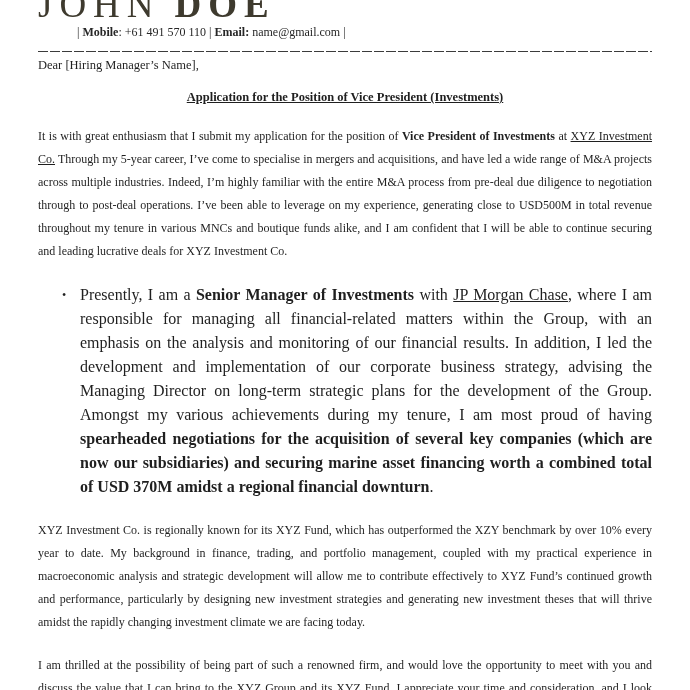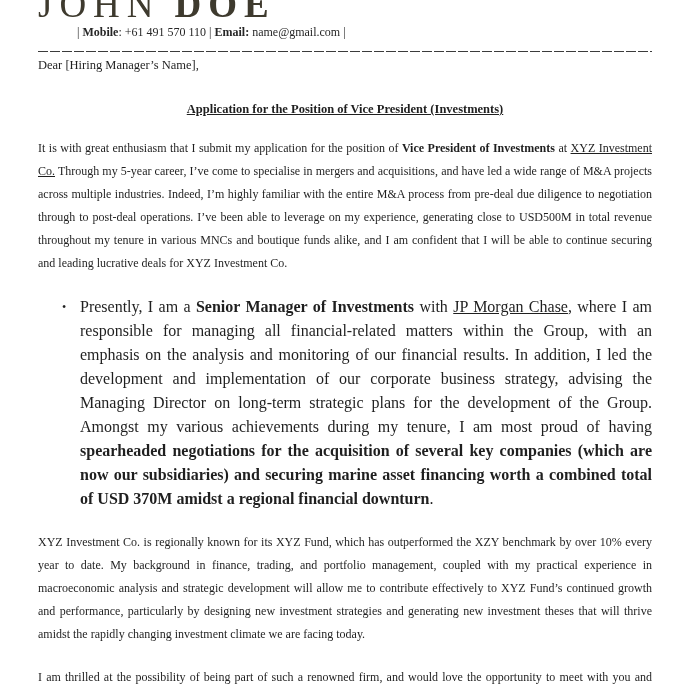--- a/index.html
+++ b/index.html
@@ -24,21 +24,21 @@
 
   .divider {
     margin-top: 11px; height: 2px;
     background: repeating-linear-gradient(90deg, var(--divider, #3b3b3b) 0 10px, transparent 10px 12px);
     background-size: 100% 1.4px; background-repeat: no-repeat; background-position: 0 0;
   }
 
   .salutation { margin-top: 4px; font-size: 12.5px; line-height: 17px; }
 
   .subject {
-    margin-top: 28px; font-size: 12.5px; font-weight: 700;
+    margin-top: 16px; font-size: 12.5px; font-weight: 700;
     text-decoration: underline; text-align: center;
   }
 
   .para { margin: 20px 0 0 0; font-size: 12px; line-height: 23px; text-align: justify; }
 
   .bullet-item { margin-top: 20px; display: flex; align-items: flex-start; }
   .dot { flex: 0 0 auto; width: 18px; margin-left: 24px; font-size: 12px; line-height: 24px; }
   .bullet-text { flex: 1; font-size: 16px; line-height: 24px; text-align: justify; }
 
   .b { font-weight: 700; }

